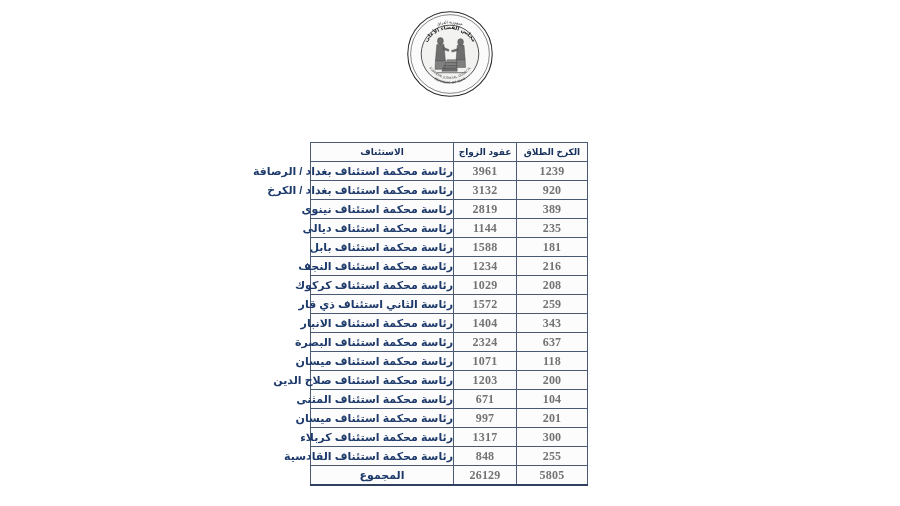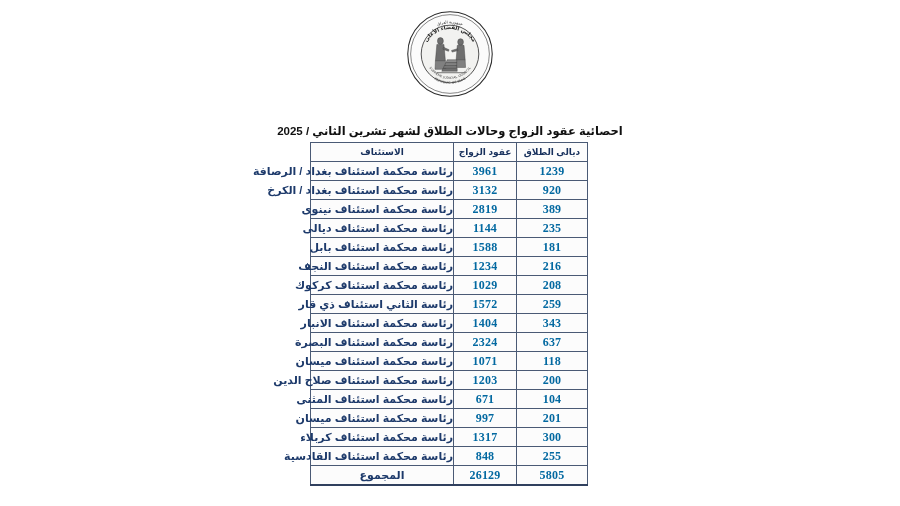--- a/index.html
+++ b/index.html
@@ -92,21 +92,21 @@
     color: #17305c;
     background: #f4f5f7;
     height: 15px;
     line-height: 15px;
   }
 
   td.num {
     font-family: "Liberation Serif", "DejaVu Serif", serif;
     font-size: 12px;
     font-weight: bold;
-    color: #0369a1;
+    color: #737373;
     direction: ltr;
     letter-spacing: 0.2px;
   }
   td.court {
     font-family: "Liberation Sans", "DejaVu Sans", sans-serif;
     font-size: 11px;
     font-weight: bold;
     color: #1d3a6b;
     padding: 0 4px;
     white-space: nowrap;
@@ -170,34 +170,31 @@
           <path d="M45.5,59 L57,59 L57,62 L44.5,62 Z" fill="#828282"></path>
           <path d="M44,62 L57,62 L57,65 L43,65 Z" fill="#787878"></path>
           <path d="M42.5,65 L57.5,65 L57.5,68 L41.5,68 Z" fill="#6f6f6f"></path>
         </g>
 
         <path d="M36,69.5 L66,69.5" stroke="#4a4a4a" stroke-width="0.8" fill="none"></path>
       </svg>
     </div>
   </div>
 
-  <div class="title-wrap">
-    <span class="doc-title">احصائية عقود الزواج وحالات الطلاق لشهر تشرين الثاني / 2025</span>
-  </div>
 
   <div class="table-wrap">
     <table class="stats">
       <colgroup>
         <col class="c-divorce">
         <col class="c-marriage">
         <col class="c-court">
       </colgroup>
       <thead>
         <tr>
-          <th>ديالى الطلاق</th>
+          <th>الكرخ الطلاق</th>
           <th>عقود الزواج</th>
           <th>الاستئناف</th>
         </tr>
       </thead>
       <tbody id="tbody">
           <tr>
             <td class="num">1239</td>
             <td class="num">3961</td>
             <td class="court">رئاسة محكمة استئناف بغداد / الرصافة</td>
           </tr>

